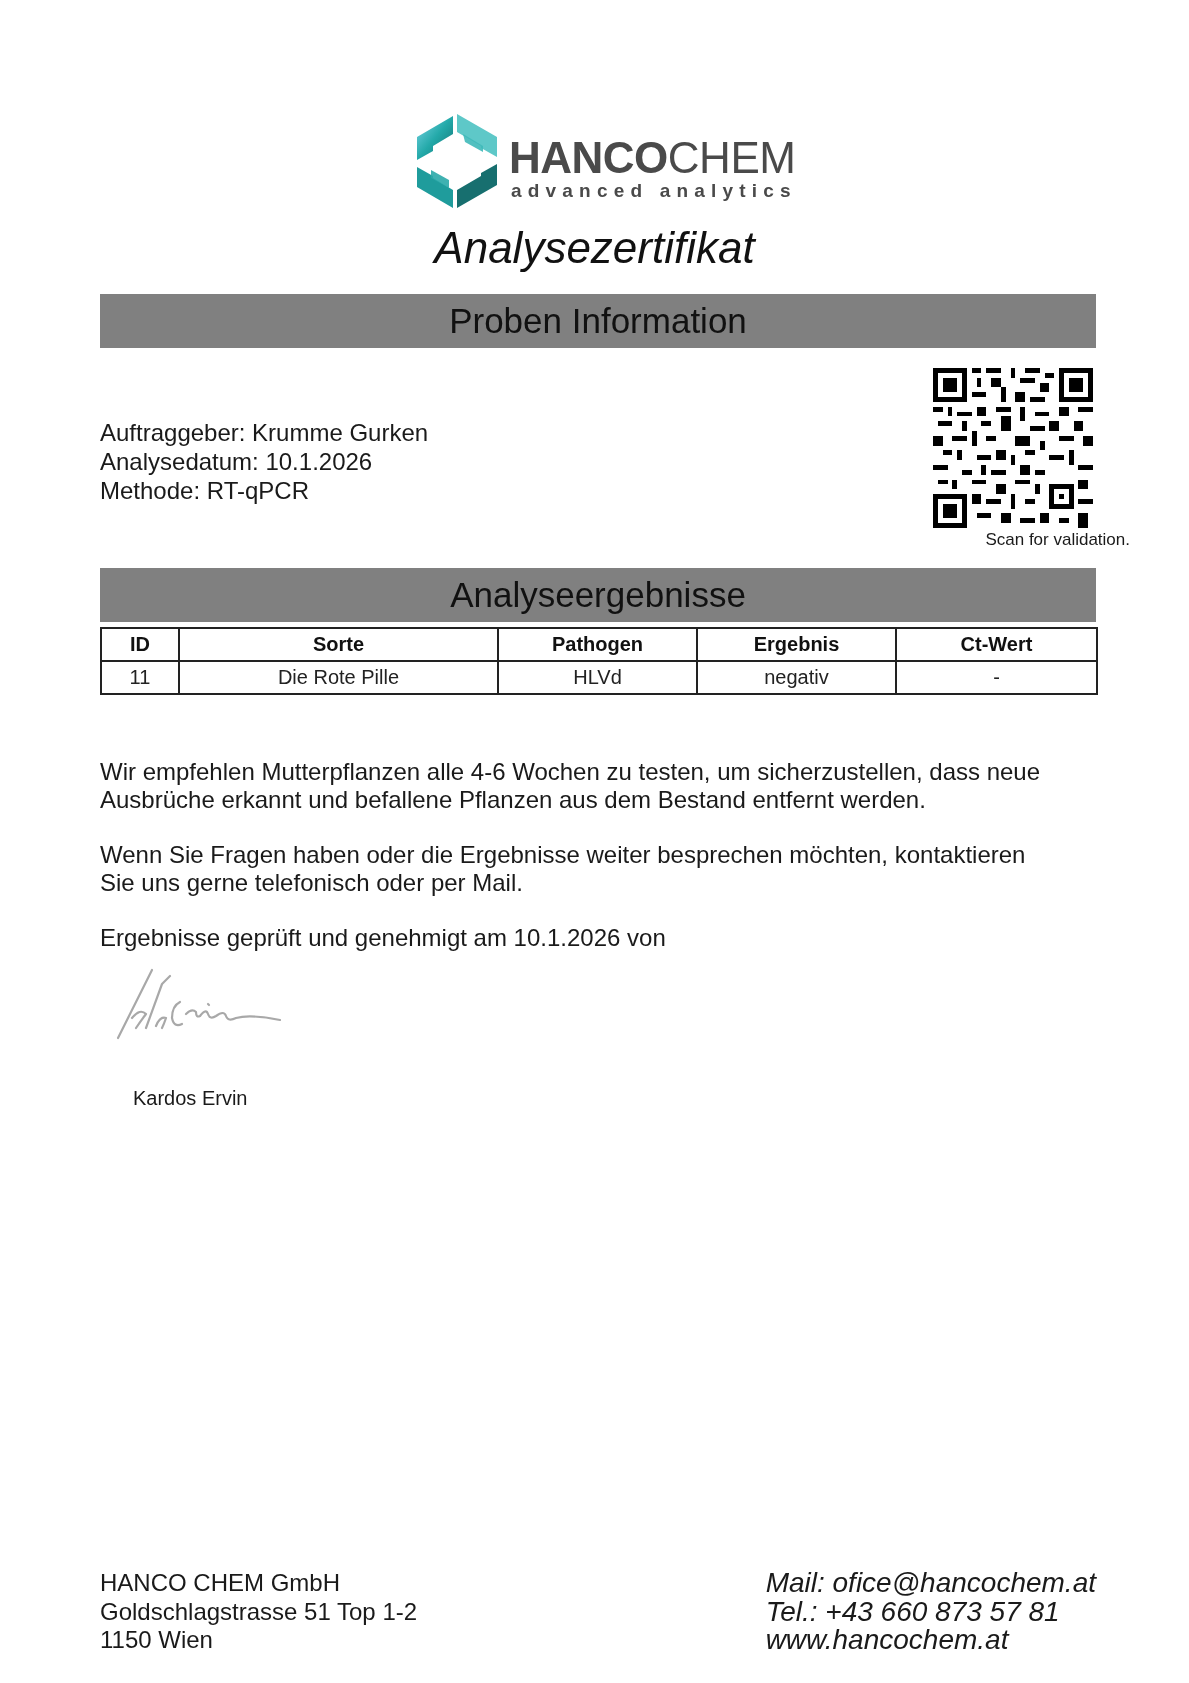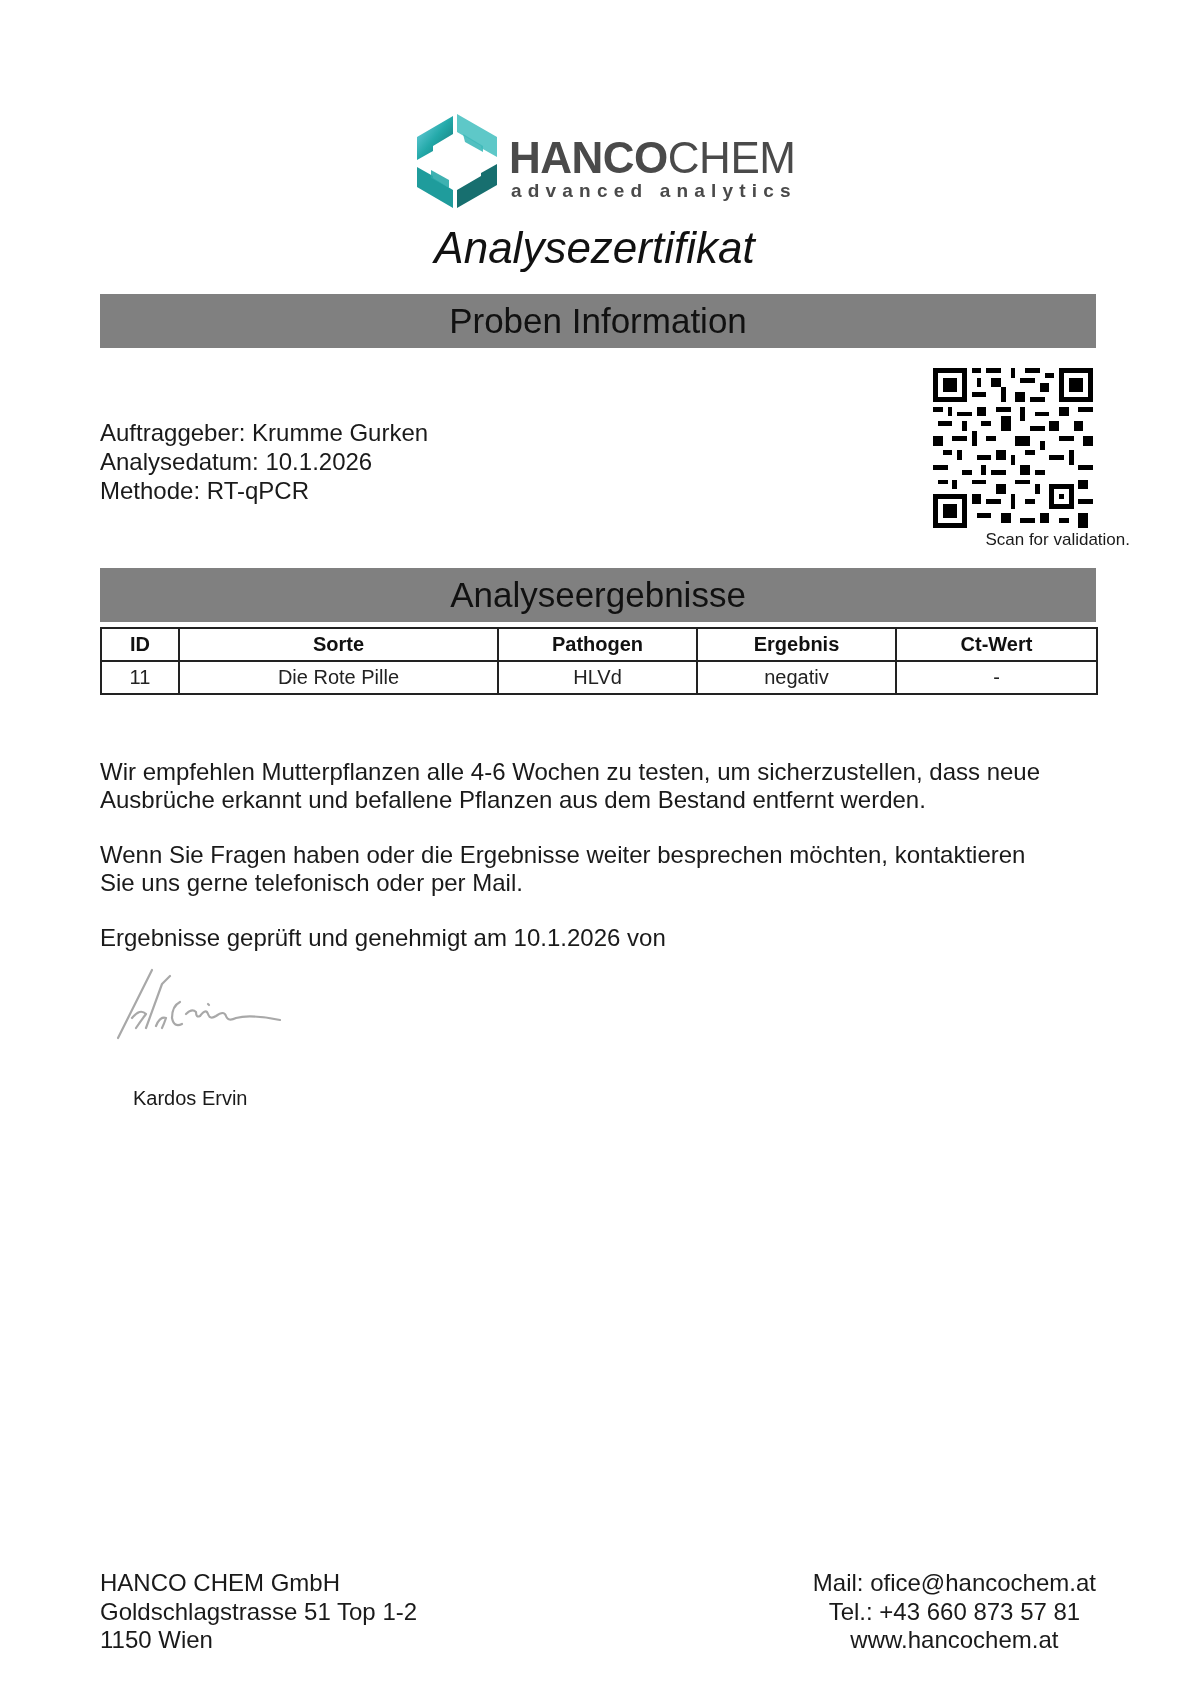--- a/index.html
+++ b/index.html
@@ -34,21 +34,21 @@
   #results-table td { height:31px; color:#222;border-radius:15px; }
   .negativ { color:#2e8b2e; }
 
   #paragraphs { left:100px; top:758px; width:1000px; font-size:24px; line-height:28px; color:#1a1a1a; }
   #paragraphs p { margin:0 0 27px 0; }
 
   #signature { left:110px; top:962px; width:180px; height:80px; }
   #signer { left:133px; top:1084px; font-size:20px; line-height:28px; }
 
   #footer-left { left:100px; top:1569px; font-size:24px; line-height:28.5px; }
-  #footer-right { right:93px; top:1569px; font-size:24px; line-height:28.5px; text-align:center; }
+  #footer-right { right:93px; top:1569px; font-size:28px; line-height:28.5px; text-align:left;font-style:italic; }
 </style>
 </head>
 <body>
 
 <div id="logo" class="abs">
   <svg id="logo-mark" viewBox="0 0 88 98">
     <defs>
       <linearGradient id="g1" x1="0" y1="0" x2="1" y2="1">
         <stop offset="0" stop-color="#7fd8e8"></stop>
         <stop offset="0.5" stop-color="#23a9a9"></stop>

